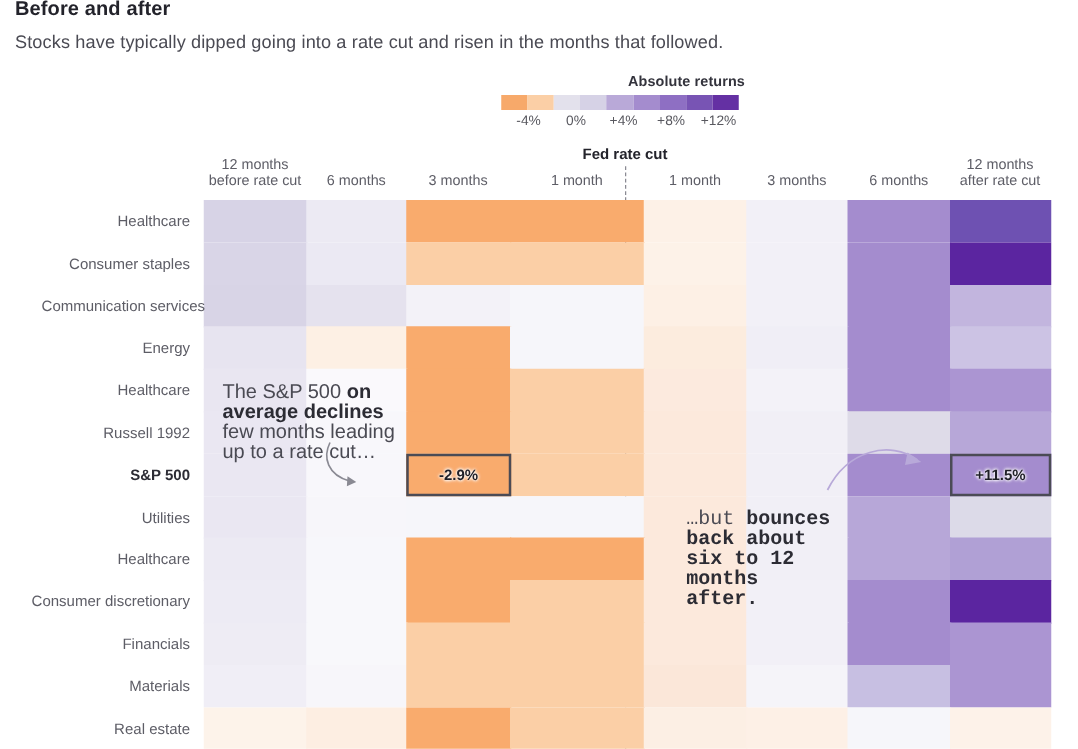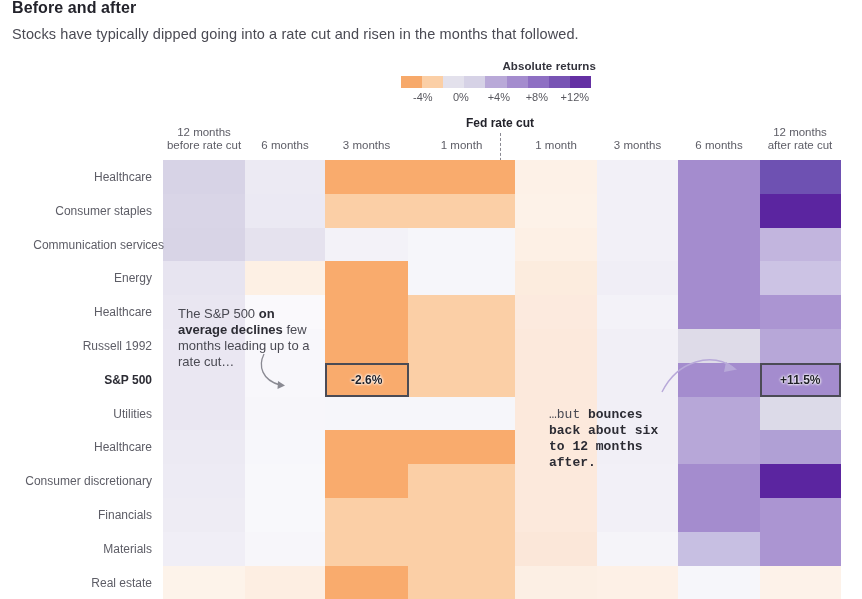--- a/index.html
+++ b/index.html
@@ -66,21 +66,21 @@
   
   .hlcell{
     position:absolute;border:2px solid #4b4b55;box-sizing:border-box;
     display:flex;align-items:center;justify-content:center;
     font-size:12px;font-weight:bold;color:#1f1f27;
     text-shadow:0 0 3px #fff,0 0 3px #fff,0 0 2px #fff;
   }
 
   
   .anno{
-    position:absolute;font-size:13px;line-height:16px;color:#4a4a53;
+    position:absolute;font-size:16px;line-height:16px;color:#4a4a53;
   }
   .anno b{color:#2c2c34;}
   .anno-left{left:178px;top:306px;width:142px;}
   .anno-right{left:549px;top:407px;width:122px;font-family:Liberation Mono, monospace;}
   svg.arrow{position:absolute;overflow:visible;}
 </style>
 </head>
 <body>
 
 <div id="root">
@@ -276,17 +276,17 @@
     <path d="M6,2 C0,14 4,28 22,33" fill="none" stroke="#8a8a93" stroke-width="1.3"></path>
     <path d="M20,29 L27,33.5 L19.5,37 Z" fill="#8a8a93"></path>
   </svg>
 
   <svg class="arrow" style="left:660px;top:340px;width:86px;height:60px;" viewBox="0 0 86 60">
     <path d="M2,52 C18,20 52,12 74,28" fill="none" stroke="#b8a9d9" stroke-width="1.4"></path>
     <path d="M66,22 L77,29.5 L64,32 Z" fill="#b8a9d9"></path>
   </svg>
 
   <div id="highlights">
-      <div class="hlcell" style="left: 325px; width: 83.6px; top: 362.8px; height: 34.4px; background: rgb(249, 171, 109);">-2.6%</div>
+      <div class="hlcell" style="left: 325px; width: 83.6px; top: 362.8px; height: 34.4px; background: rgb(249, 171, 109);">-2.9%</div>
       <div class="hlcell" style="left: 760px; width: 80.6px; top: 362.8px; height: 34.4px; background: rgb(164, 140, 206);">+11.5%</div>
     </div>
 
 </div>
 
 </body></html>

